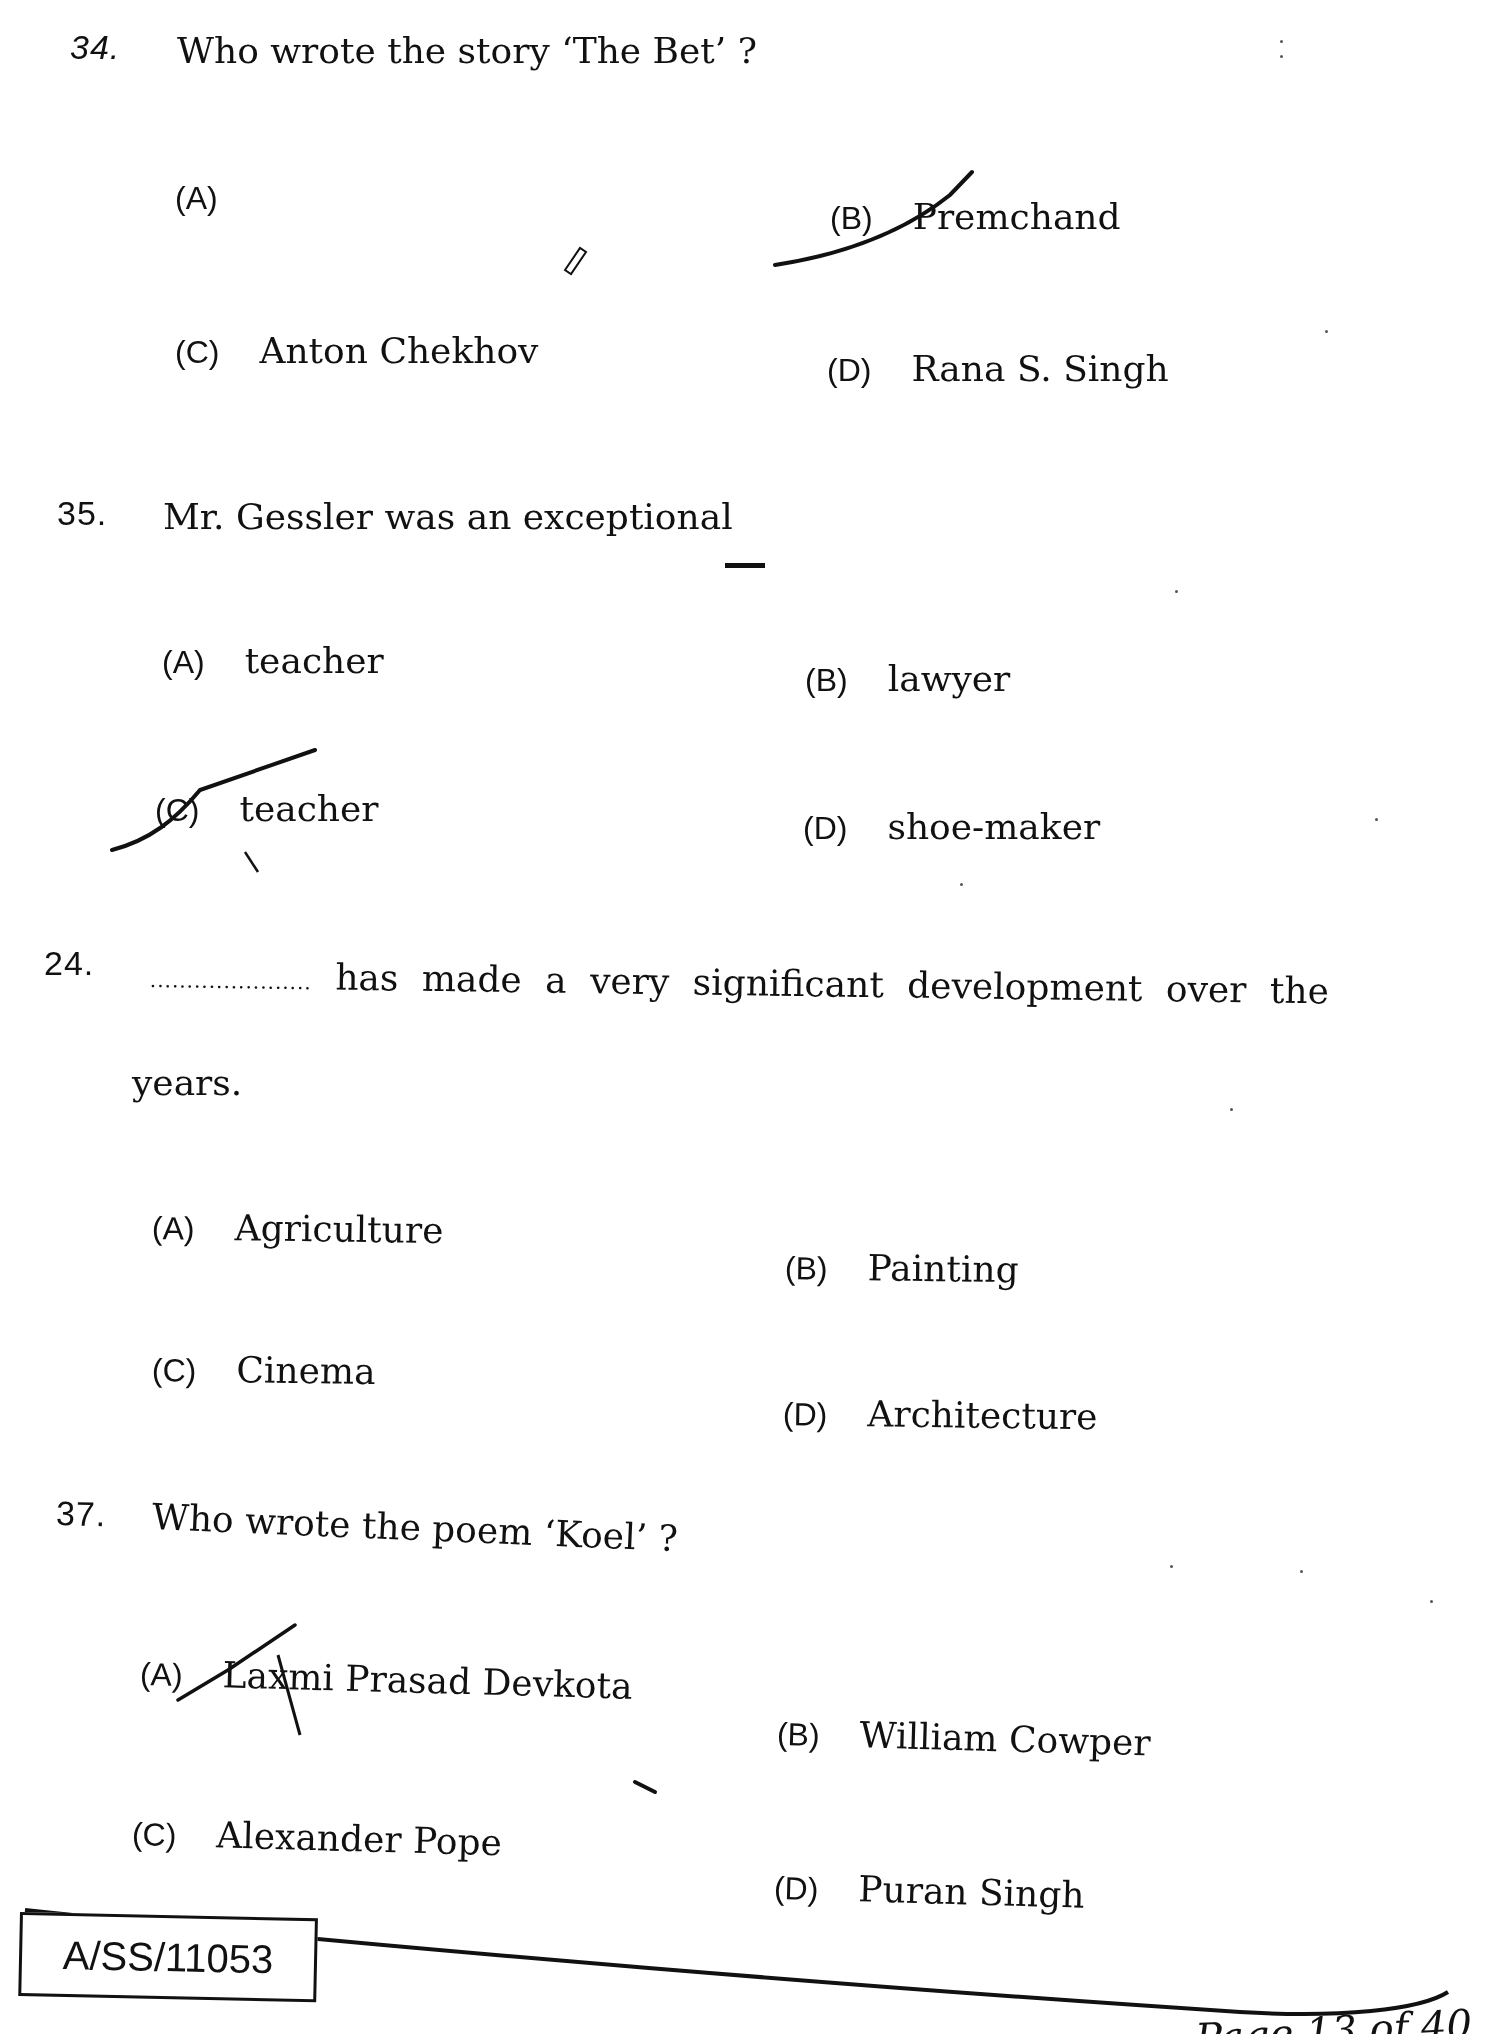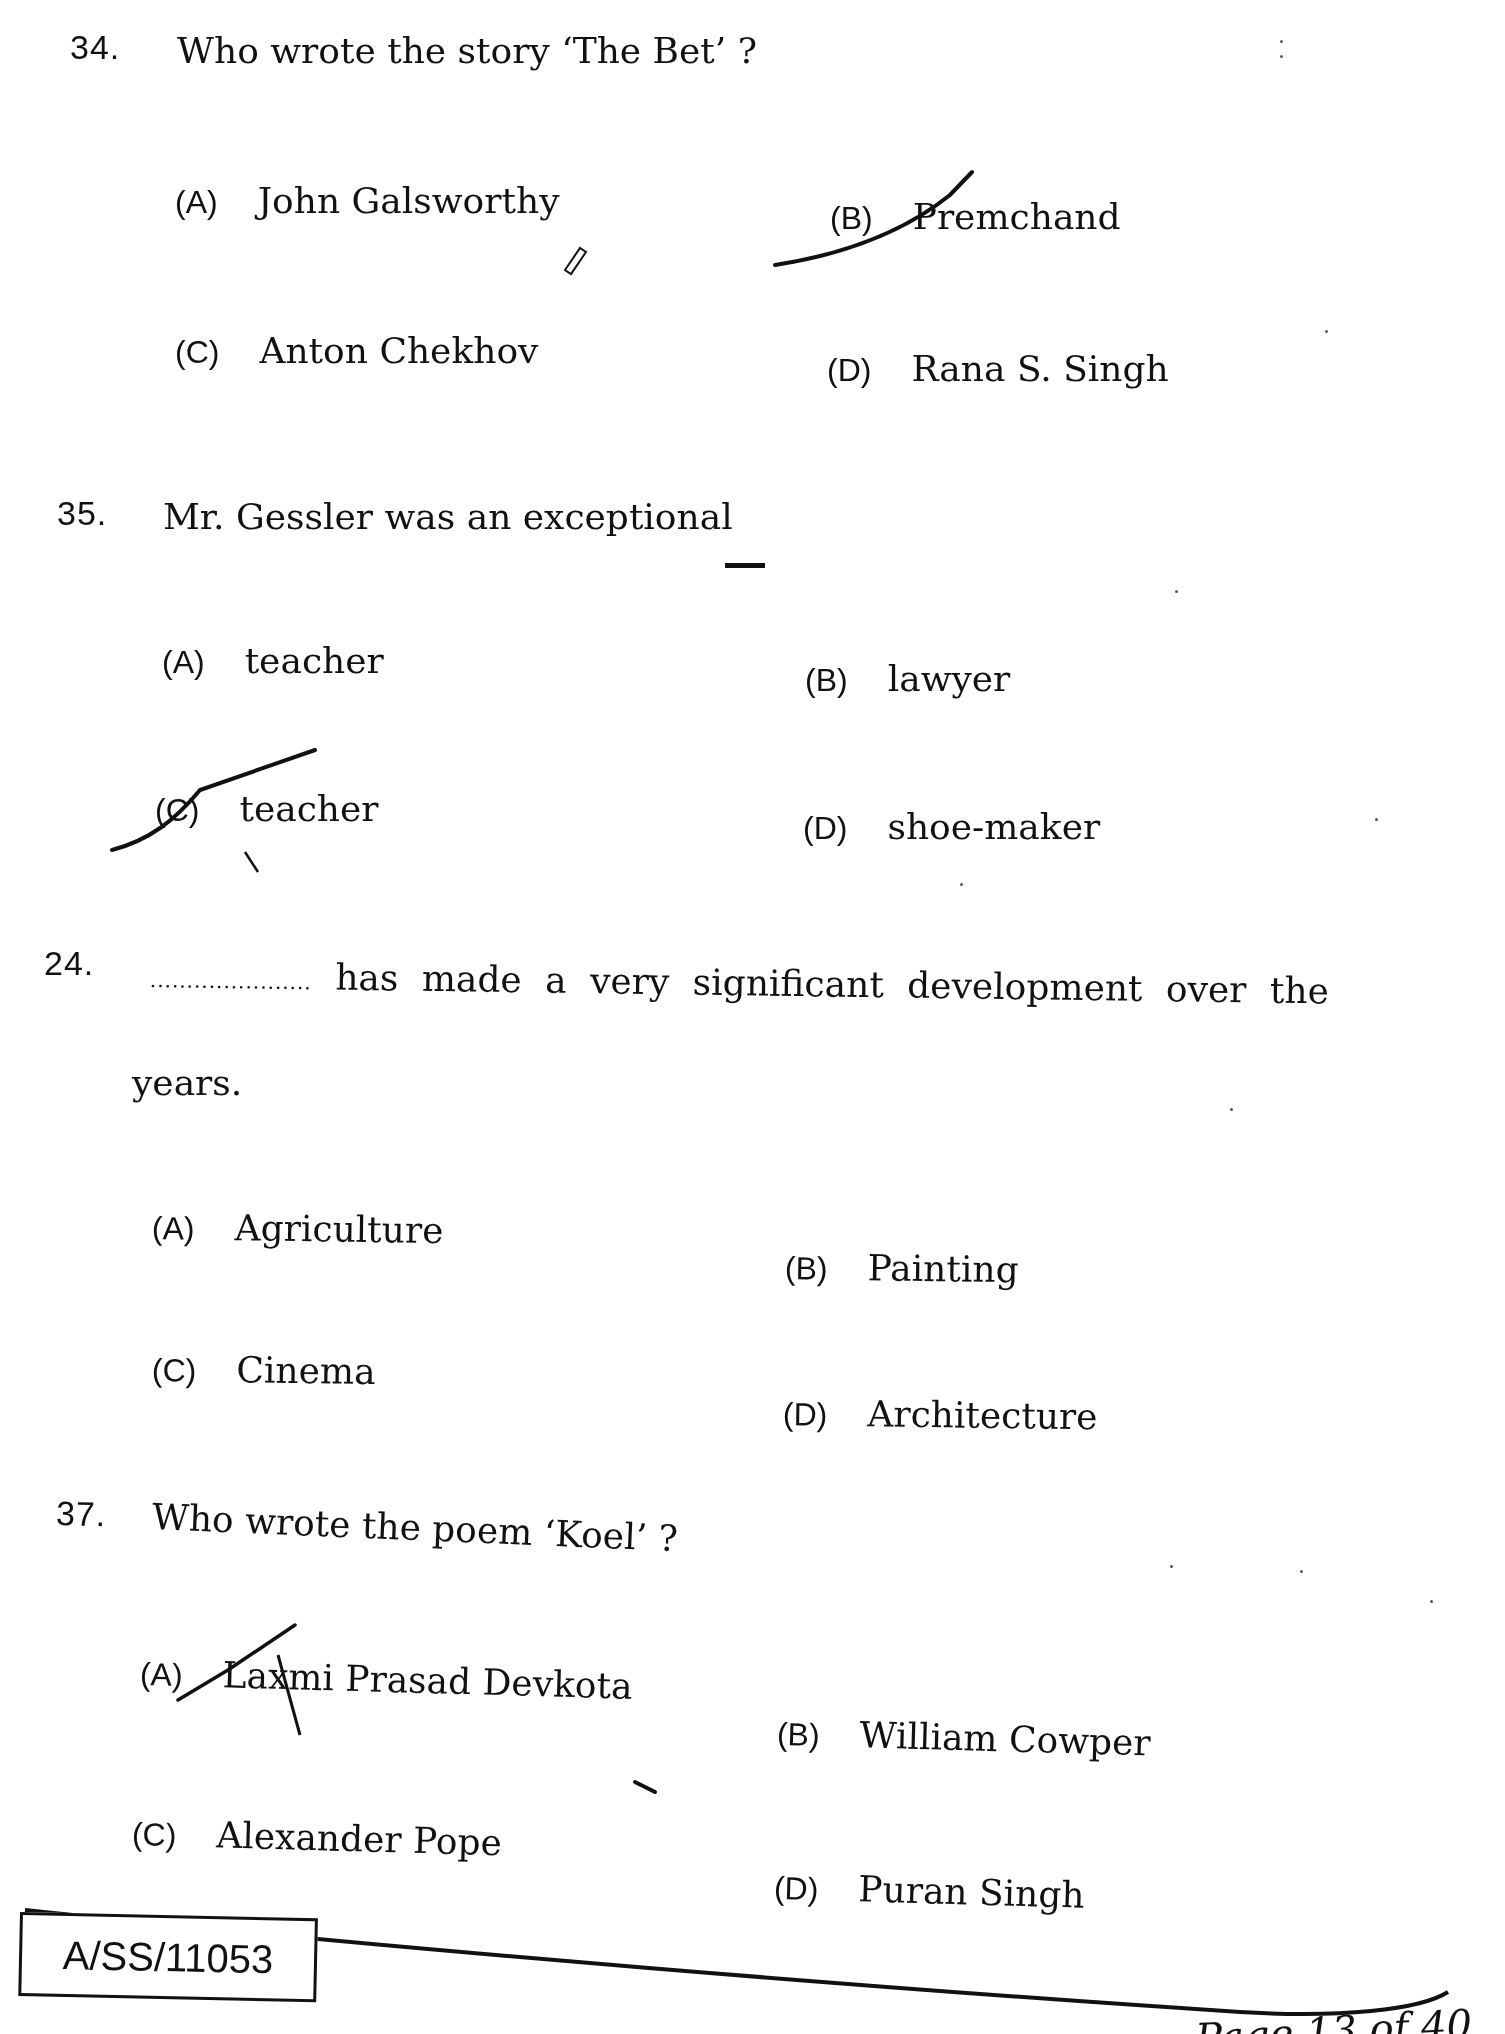--- a/index.html
+++ b/index.html
@@ -27,26 +27,25 @@
   .page-no {
     position: absolute; left: 1195px; top: 2008px;
     font-family: "DejaVu Serif", serif; font-size: 40px; font-style: italic;
     transform: rotate(-3deg);
   }
   .speck { position: absolute; width: 3px; height: 3px; background: #555; border-radius: 50%; }
 </style>
 </head>
 <body>
 
-<div class="abs qnum" style="left:70px; top:28px;">34.</div>
+<div class="abs qnum" style="left:70px; top:28px;font-style:italic;">34.</div>
 <div class="abs qtext" style="left:177px; top:30px;">Who wrote the story ‘The Bet’ ?</div>
 
 <div class="abs opt" style="left:175px; top:180px;">
   <span class="lbl">(A)</span>
-  <span>John Galsworthy</span>
 </div>
 <div class="abs opt" style="left:830px; top:196px;">
   <span class="lbl">(B)</span>
   <span>Premchand</span>
 </div>
 <div class="abs opt" style="left:175px; top:330px;">
   <span class="lbl">(C)</span>
   <span>Anton Chekhov</span>
 </div>
 <div class="abs opt" style="left:827px; top:348px;">

